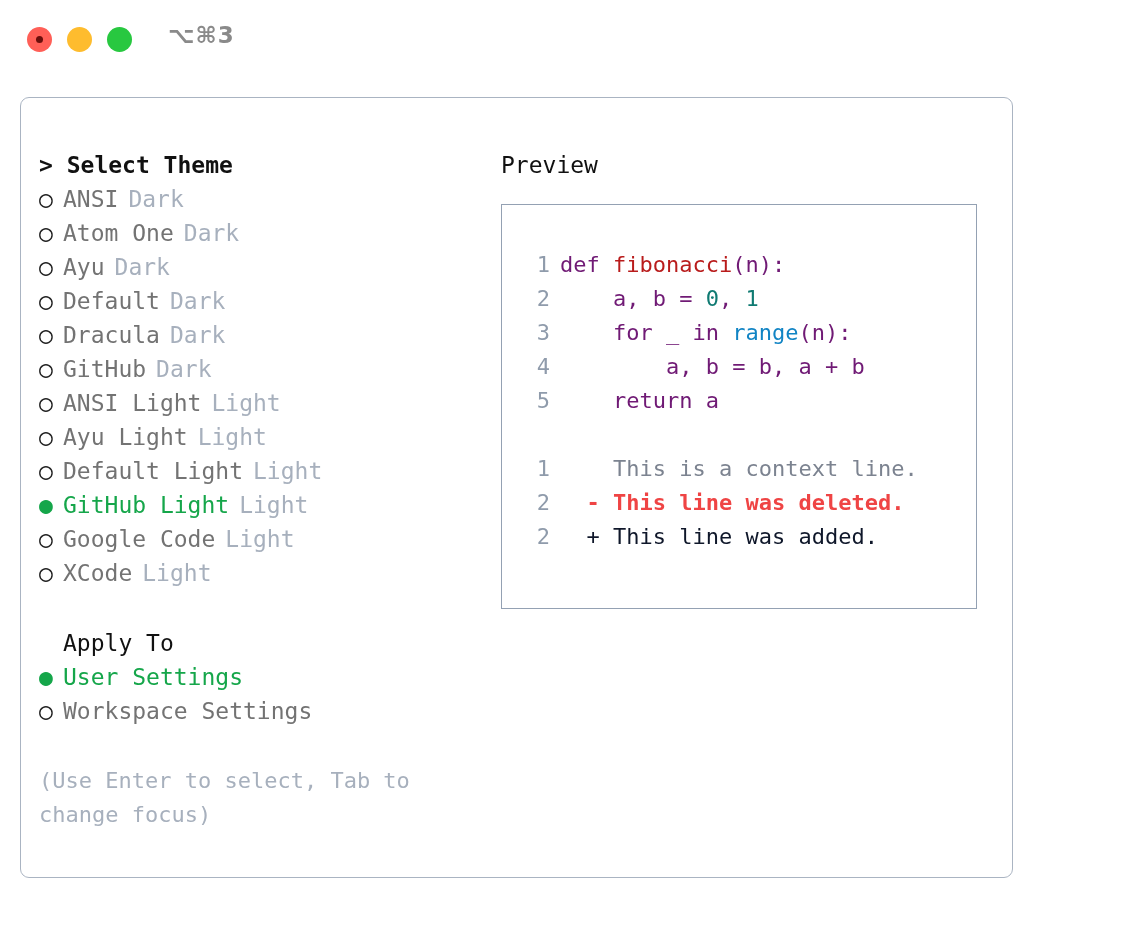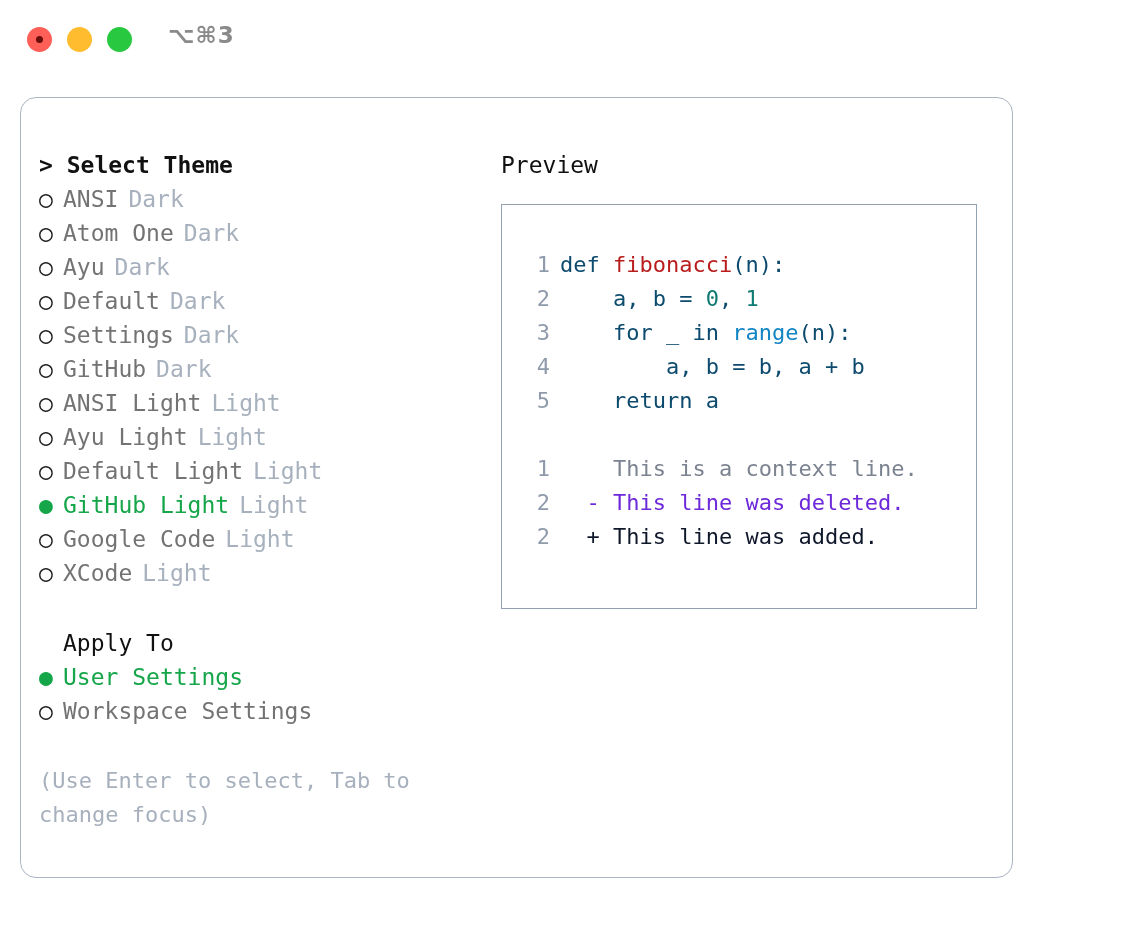--- a/index.html
+++ b/index.html
@@ -71,21 +71,21 @@
   }
 
   
   #main-panel {
     position: absolute;
     left: 20px;
     top: 97px;
     width: 993px;
     height: 781px;
     border: 1.6px solid #aab4c2;
-    border-radius: 16px;
+    border-radius: 9px;
     box-sizing: border-box;
     background: #ffffff;
   }
 
   
   #theme-column {
     position: absolute;
     left: 18px;
     top: 50px;
     width: 440px;
@@ -169,25 +169,25 @@
     flex: 0 0 30px;
     text-align: right;
     color: #8f9bab;
     margin-right: 10px;
   }
   .code-text { color: #1d1d1d; }
 
   .tok-fn    { color: #b91c1c; }
   .tok-num   { color: #0f7a72; }
   .tok-call  { color: #1184c4; }
-  .tok-plain { color: #0c4a6e; }
+  .tok-plain { color: #701a75; }
 
   .diff-gap { height: 34px; }
   .diff-line .code-text.context { color: #7c8390; }
-  .diff-line .code-text.removed { color: #6d28d9; }
+  .diff-line .code-text.removed { color: #ef4444; font-weight: bold; }
   .diff-line .code-text.added   { color: #0f172a; }
 </style>
 </head>
 <body>
 
 <div id="app-window">
 
   <div id="titlebar">
     <div class="traffic-lights">
       <div class="light close"></div>
@@ -200,21 +200,21 @@
   <div id="main-panel">
 
     <div id="theme-column">
       <div class="section-title bold">&gt; Select Theme</div>
 
       <div id="theme-list">
           <div class="option-row"><span class="bullet">○</span><span class="opt-label">ANSI</span><span class="opt-variant">Dark</span></div>
           <div class="option-row"><span class="bullet">○</span><span class="opt-label">Atom One</span><span class="opt-variant">Dark</span></div>
           <div class="option-row"><span class="bullet">○</span><span class="opt-label">Ayu</span><span class="opt-variant">Dark</span></div>
           <div class="option-row"><span class="bullet">○</span><span class="opt-label">Default</span><span class="opt-variant">Dark</span></div>
-          <div class="option-row"><span class="bullet">○</span><span class="opt-label">Settings</span><span class="opt-variant">Dark</span></div>
+          <div class="option-row"><span class="bullet">○</span><span class="opt-label">Dracula</span><span class="opt-variant">Dark</span></div>
           <div class="option-row"><span class="bullet">○</span><span class="opt-label">GitHub</span><span class="opt-variant">Dark</span></div>
           <div class="option-row"><span class="bullet">○</span><span class="opt-label">ANSI Light</span><span class="opt-variant">Light</span></div>
           <div class="option-row"><span class="bullet">○</span><span class="opt-label">Ayu Light</span><span class="opt-variant">Light</span></div>
           <div class="option-row"><span class="bullet">○</span><span class="opt-label">Default Light</span><span class="opt-variant">Light</span></div>
           <div class="option-row selected"><span class="bullet selected">●</span><span class="opt-label">GitHub Light</span><span class="opt-variant">Light</span></div>
           <div class="option-row"><span class="bullet">○</span><span class="opt-label">Google Code</span><span class="opt-variant">Light</span></div>
           <div class="option-row"><span class="bullet">○</span><span class="opt-label">XCode</span><span class="opt-variant">Light</span></div>
         </div>
 
       <div id="apply-to-block">

